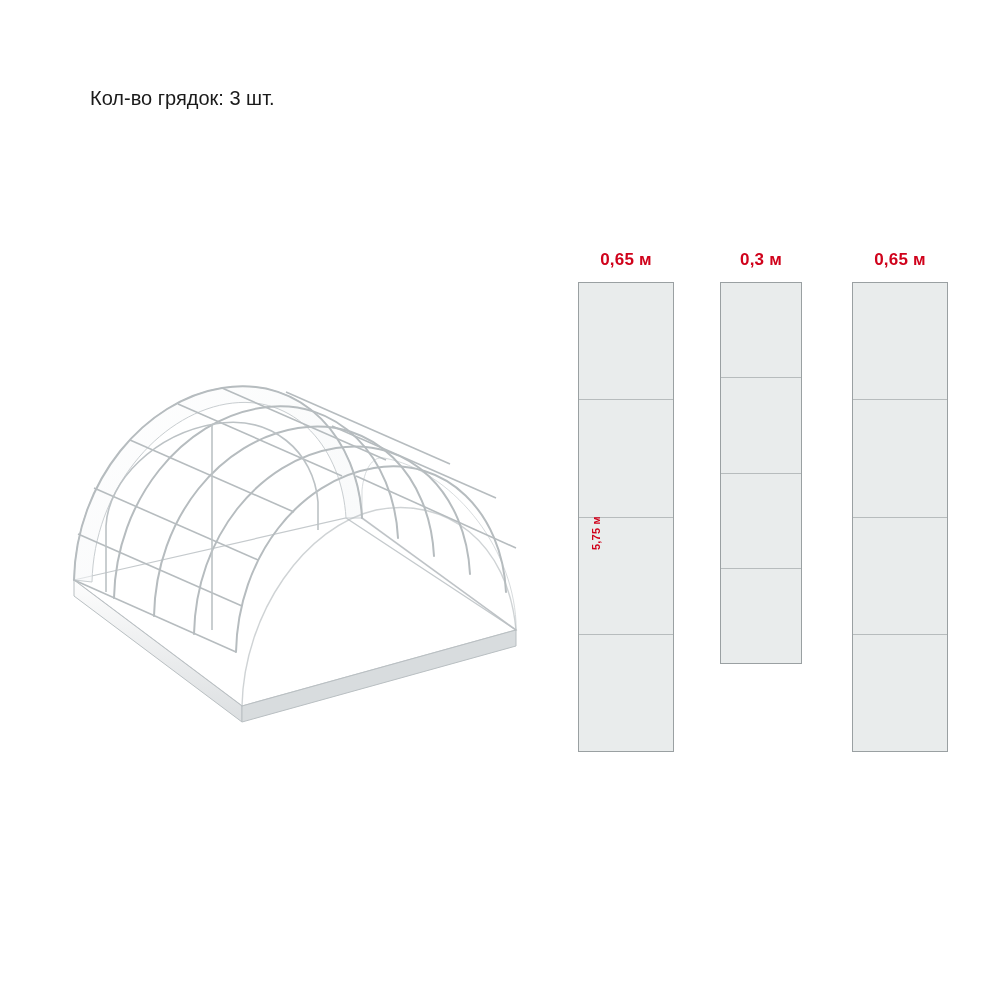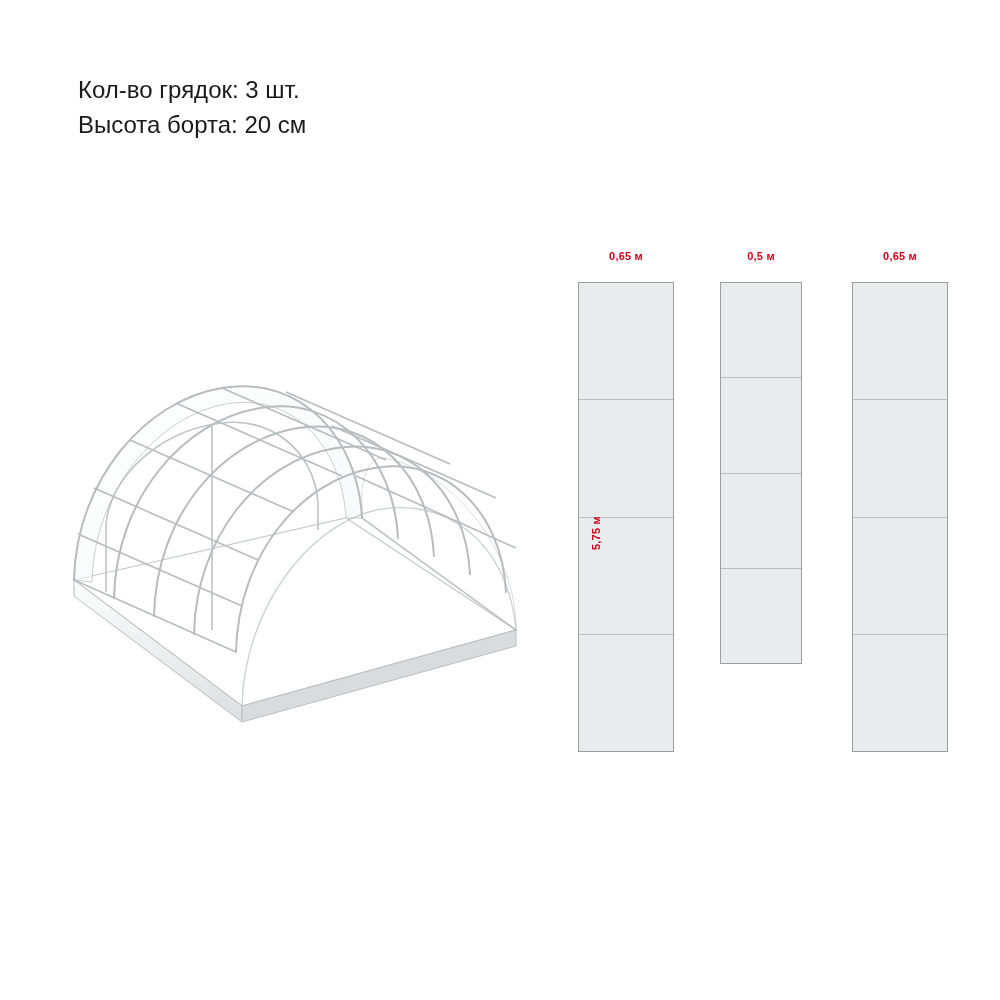--- a/index.html
+++ b/index.html
@@ -24,23 +24,23 @@
     width: 640px;
   }
   .title {
     font-size: 21px;
     font-weight: bold;
     line-height: 1.32;
     margin: 0 0 4px 0;
     letter-spacing: -0.1px;
   }
   .spec-line {
-    font-size: 24px;
+    font-size: 20px;
     line-height: 1.46;
-    margin: 0;
+    margin: 12px;
     font-weight: normal;
   }
 
   
   .illustration {
     position: absolute;
     left: 46px;
     top: 330px;
     width: 500px;
     height: 400px;
@@ -57,21 +57,21 @@
   .panel-group {
     position: absolute;
     top: 0;
   }
   .panel-label {
     position: absolute;
     top: 0;
     left: 0;
     width: 100%;
     text-align: center;
-    font-size: 11px;
+    font-size: 17px;
     font-weight: bold;
     color: #d0021b;
     letter-spacing: 0.2px;
   }
   .panel-body {
     position: absolute;
     top: 32px;
     left: 0;
     border: 1px solid #9aa0a2;
     background: #e9ecec;
@@ -110,21 +110,20 @@
 
   
   #panel-3 { left: 292px; width: 96px; }
   #panel-3 .panel-body { width: 96px; height: 470px; }
 </style>
 </head>
 <body>
 
 <div class="text-block">
   <p class="spec-line">Кол-во грядок: 3 шт.</p>
-  <p class="spec-line">Высота борта: 20 см</p>
 </div>
 
 <div class="illustration">
   <svg width="500" height="400" viewBox="0 0 500 400" xmlns="http://www.w3.org/2000/svg">
     <defs>
       <linearGradient id="gBase" x1="0" y1="0" x2="0" y2="1">
         <stop offset="0%" stop-color="#fdfdfd"></stop>
         <stop offset="100%" stop-color="#dcdfe1"></stop>
       </linearGradient>
       <linearGradient id="gBed" x1="0" y1="0" x2="0" y2="1">
@@ -236,21 +235,21 @@
     <div class="panel-body">
       <div class="panel-seg"></div>
       <div class="panel-seg"></div>
       <div class="panel-seg"></div>
       <div class="panel-seg"></div>
     </div>
     <div class="side-label">5,75 м</div>
   </div>
 
   <div class="panel-group" id="panel-2">
-    <div class="panel-label">0,5 м</div>
+    <div class="panel-label">0,3 м</div>
     <div class="panel-body">
       <div class="panel-seg"></div>
       <div class="panel-seg"></div>
       <div class="panel-seg"></div>
       <div class="panel-seg"></div>
     </div>
     <div class="side-label">5 м</div>
   </div>
 
   <div class="panel-group" id="panel-3">

